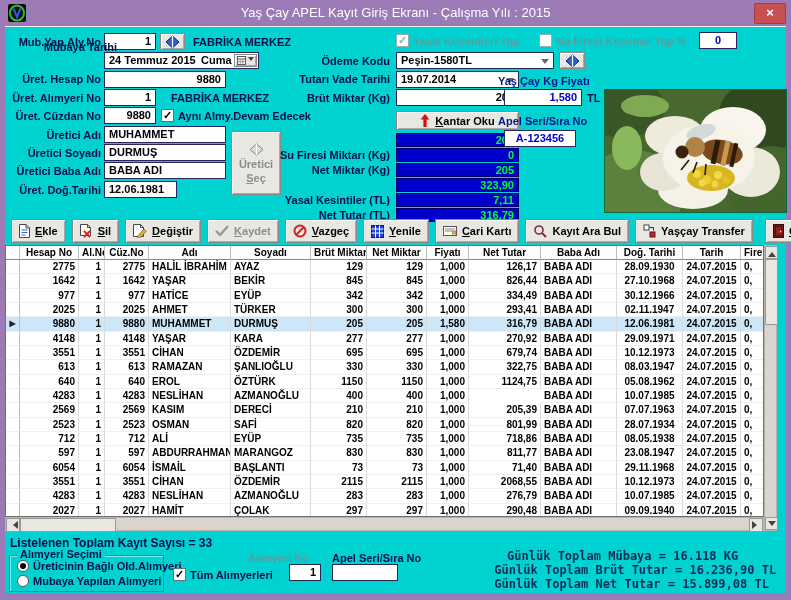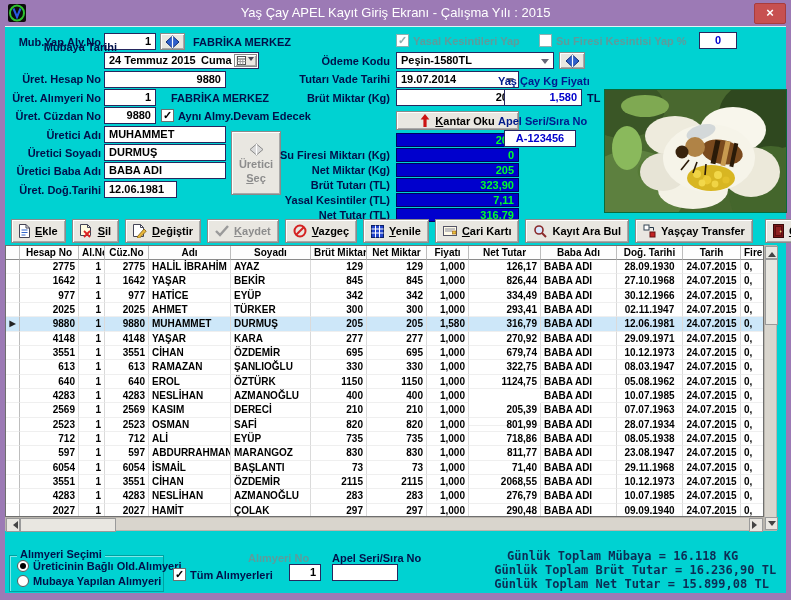--- a/index.html
+++ b/index.html
@@ -160,21 +160,20 @@
     </div>
 
     <div class="disp" style="left:391px;top:106px;width:123px">205</div>
 
     <div class="lbl" style="left:230px;top:121px;width:155px;height:14px;line-height:14px">Su Firesi Miktarı (Kg)</div>
     <div class="disp" style="left:391px;top:121px;width:123px">0</div>
 
     <div class="lbl" style="left:230px;top:136px;width:155px;height:14px;line-height:14px">Net Miktar (Kg)</div>
     <div class="disp" style="left:391px;top:136px;width:123px">205</div>
 
-    <div class="lbl" style="left:230px;top:151px;width:155px;height:14px;line-height:14px">Brüt Tutarı (TL)</div>
     <div class="disp" style="left:391px;top:151px;width:123px">323,90</div>
 
     <div class="lbl" style="left:230px;top:166px;width:155px;height:14px;line-height:14px">Yasal Kesintiler (TL)</div>
     <div class="disp" style="left:391px;top:166px;width:123px">7,11</div>
 
     <div class="lbl" style="left:230px;top:181px;width:155px;height:14px;line-height:14px">Net Tutar (TL)</div>
     <div class="disp" style="left:391px;top:181px;width:123px">316,79</div>
 
     <div class="ctext" style="left:493px;top:46px;color:#001a8c">Yaş Çay Kg Fiyatı</div>
     <div class="fld r blue" style="left:499px;top:62px;width:78px">1,580</div>
@@ -626,20 +625,23 @@
     <div class="sbtrack" style="left:759px;top:218px;width:13px;height:286px">
       <div class="sb" style="position:absolute;left:0;top:0;width:13px;height:13px">
           <div class="arrow-u"></div>
         </div>
       <div class="sb" style="position:absolute;left:0;top:13px;width:13px;height:66px"></div>
       <div class="sb" style="position:absolute;left:0;bottom:0;width:13px;height:13px">
           <div class="arrow-d"></div>
         </div>
     </div>
 
+    <div class="ctext" style="left:5px;top:508px;font-size:12px">
+      <span>Listelenen Toplam Kayıt Sayısı = </span><span>33</span>
+    </div>
 
     <div class="grpbox" style="left:4px;top:528px;width:153px;height:35px"></div>
     <div class="grptitle" style="left:12px;top:521px">Alımyeri Seçimi</div>
     <div class="radio on" style="left:12px;top:533px"></div>
     <div class="chklbl" style="left:28px;top:532px">Üreticinin Bağlı Old.Alımyeri</div>
     <div class="radio" style="left:12px;top:548px"></div>
     <div class="chklbl" style="left:28px;top:547px">Mubaya Yapılan Alımyeri</div>
 
     <div class="chk" style="left:168px;top:541px">✓</div>
     <div class="chklbl" style="left:185px;top:541px">Tüm Alımyerleri</div>

